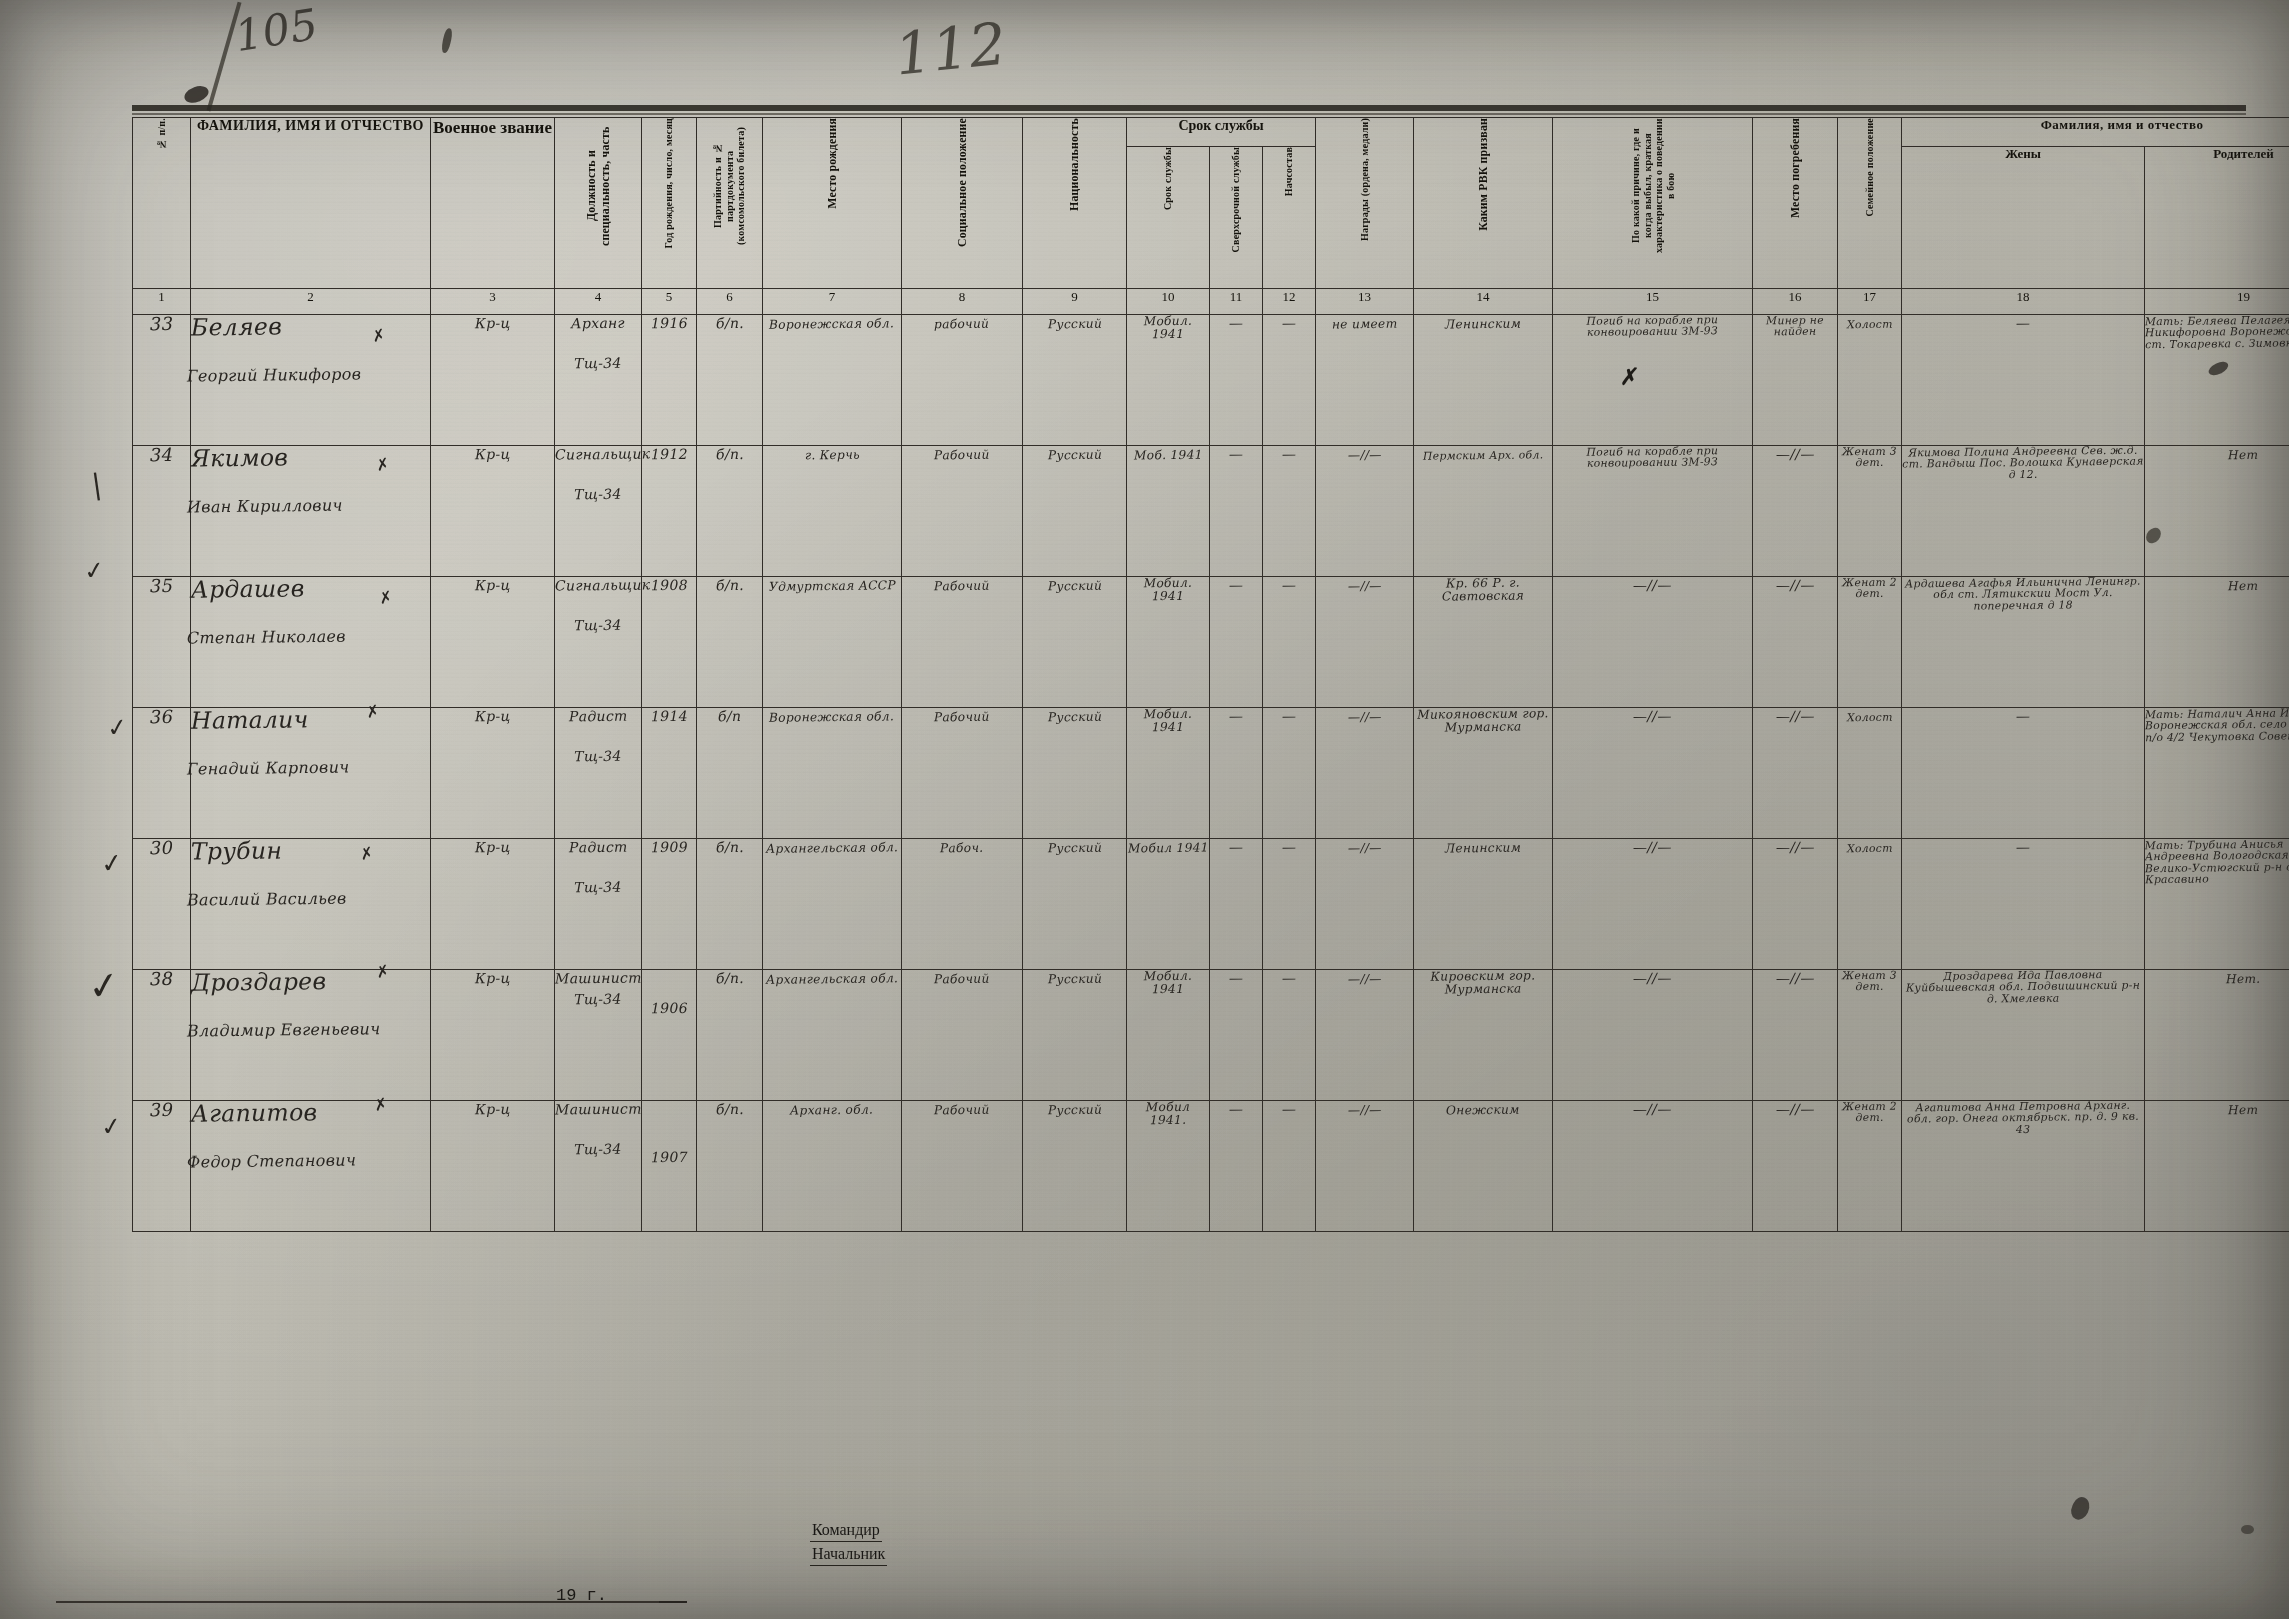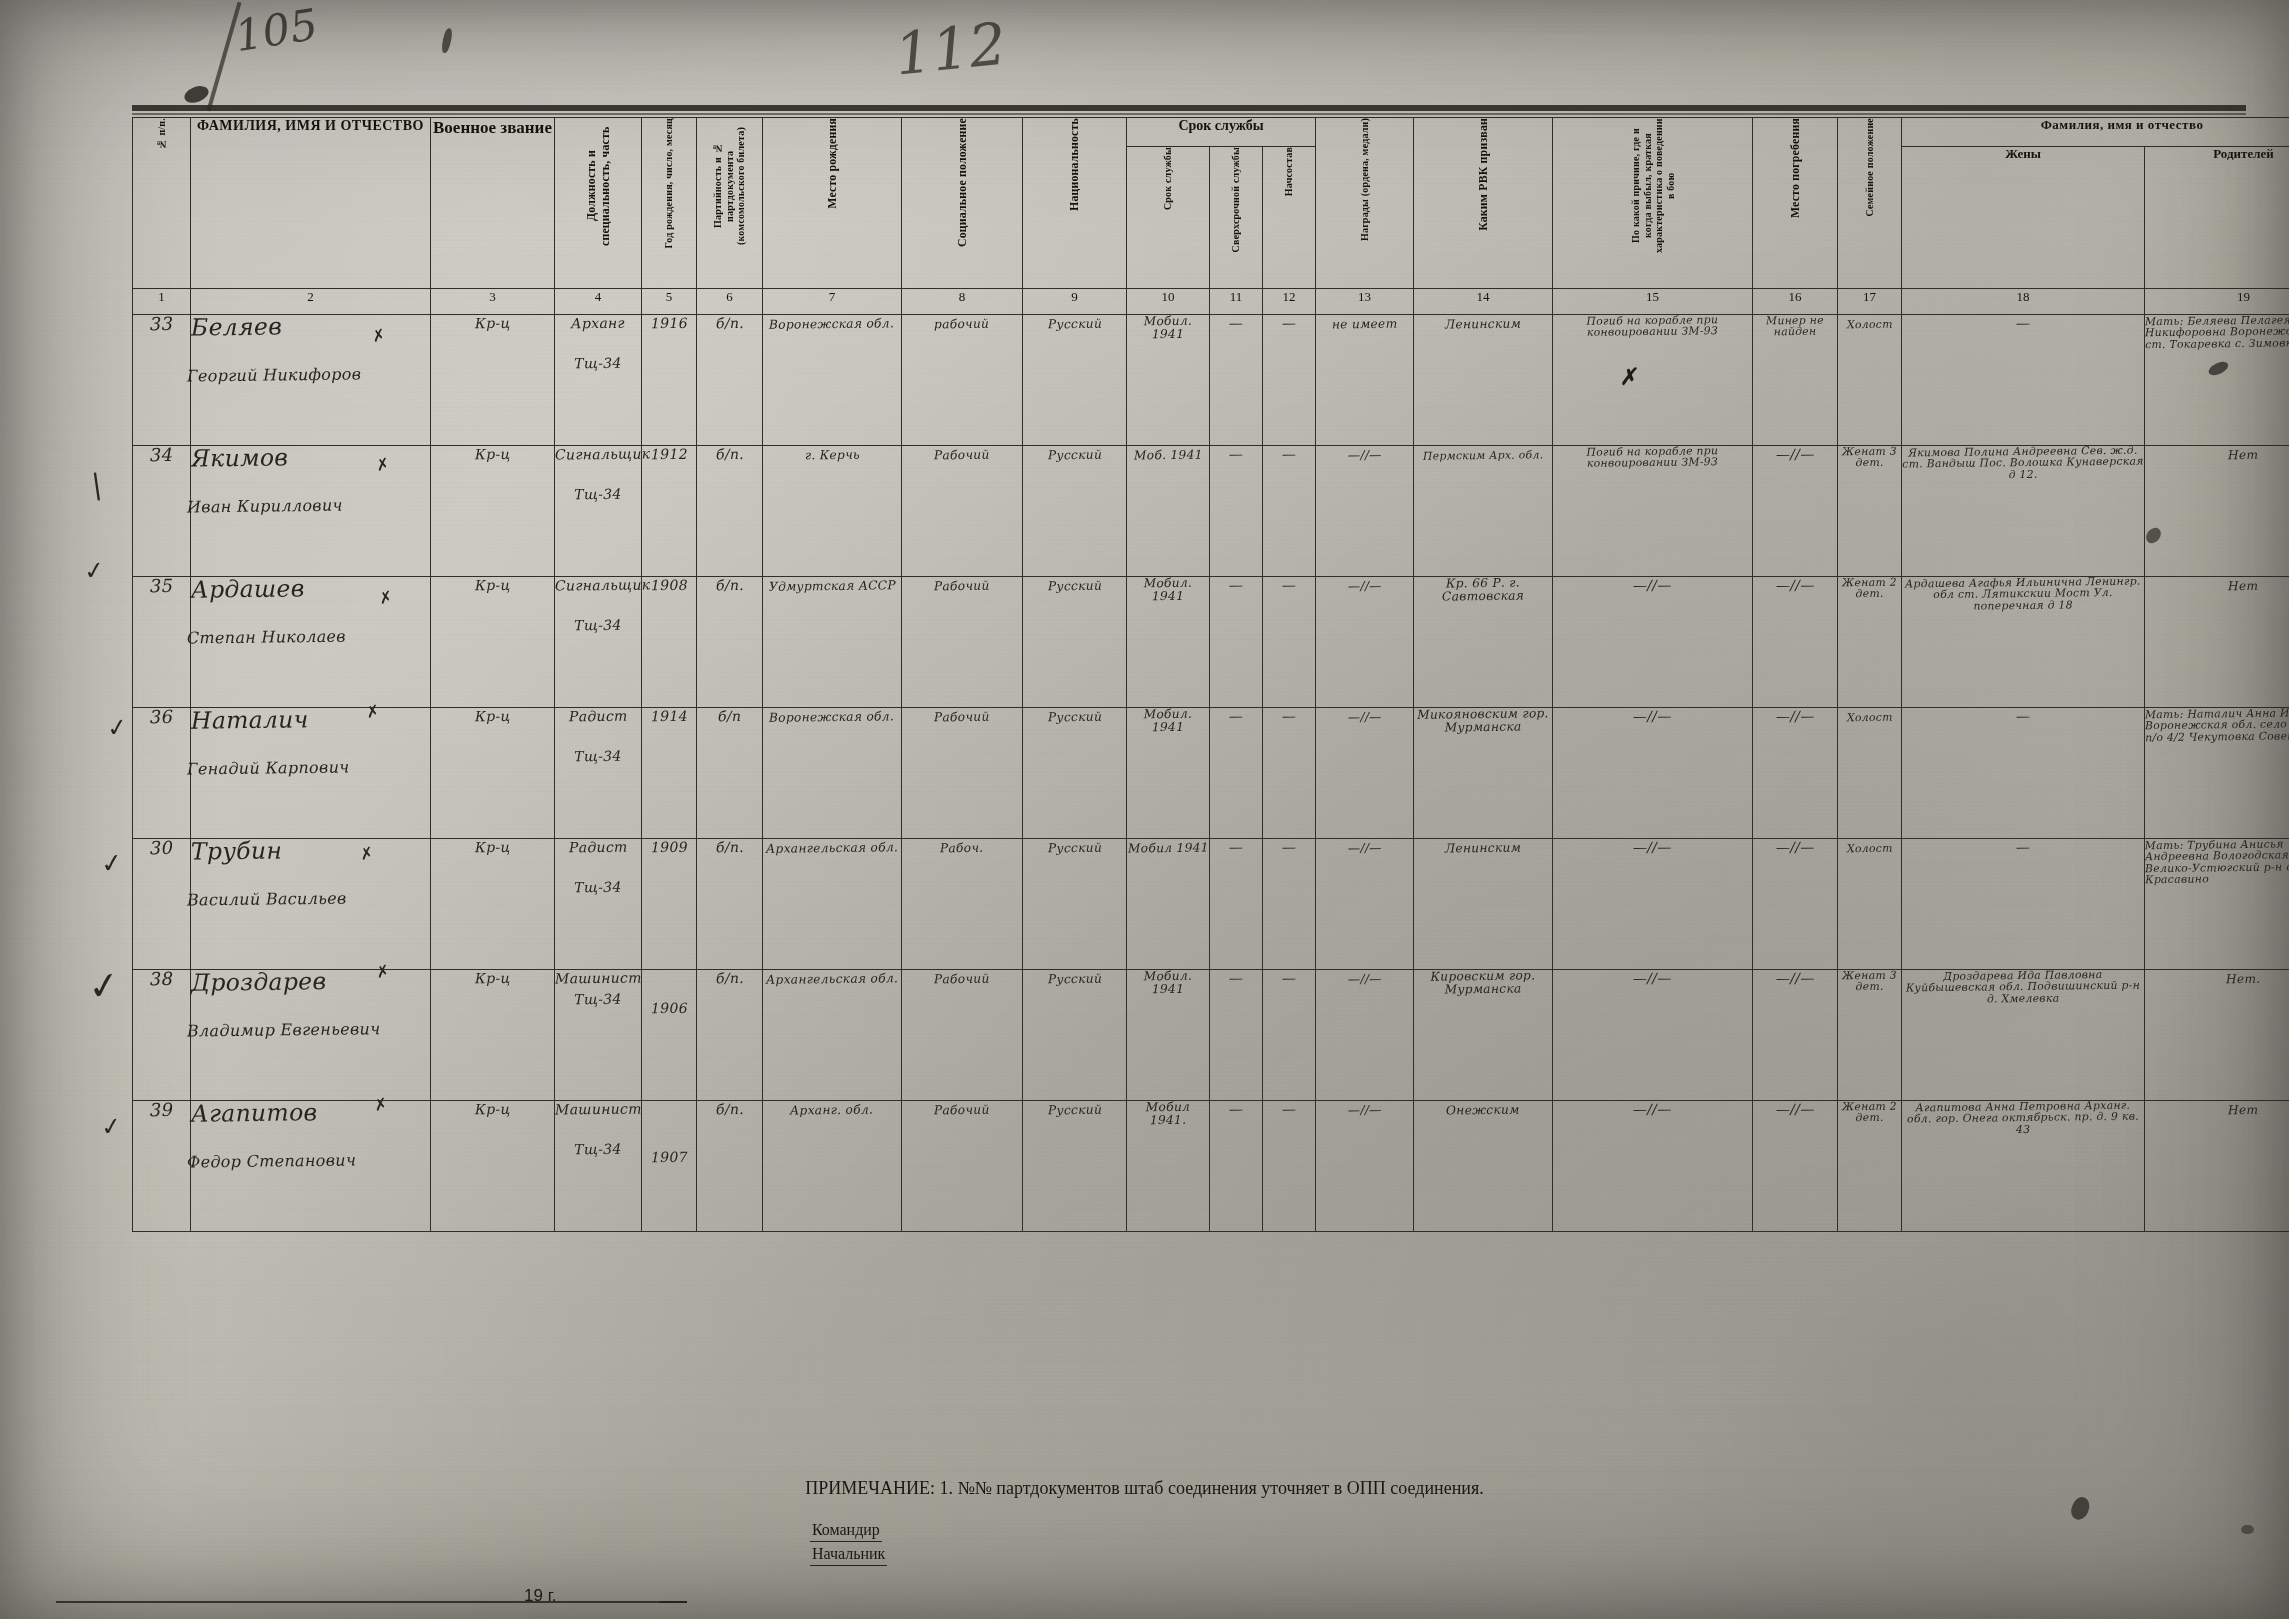--- a/index.html
+++ b/index.html
@@ -211,22 +211,22 @@
     position: absolute; left: 810px; top: 1518px;
     font-size: 16px; color: #1b1916; line-height: 1.45;
     font-family: "Liberation Serif", serif;
   }
   #sign .ul { border-bottom: 1.3px solid #2a2721; display:inline-block; padding: 0 1.9px; }
   #botline {
     position: absolute; left: 56px; top: 1601px; width: 621px; height: 1.9px;
     background: #2a2721; opacity: .85;
   }
   #botyear {
-    position: absolute; left: 524px; top: 1586px;
-    font-size: 17px; color: #1b1916; font-family: Liberation Sans, sans-serif;
+    position: absolute; left: 556px; top: 1586px;
+    font-size: 17px; color: #1b1916; font-family: Liberation Mono, monospace;
   }
   #botline2 {
     position: absolute; left: 659px; top: 1601px; width: 28px; height: 1.9px; background: #2a2721;
   }
   .crossout {
     position: absolute;
     font-family: "DejaVu Serif", serif;
     font-style: italic;
     color: #1f1d19;
     font-size: 21px;
@@ -589,21 +589,20 @@
         <td class="cellpad cellc"><span class="hw sm">—//—</span></td>
         <td class="cellpad cellc"><span class="hw sm">—//—</span></td>
         <td class="cellpad cellc"><span class="hw xxs">Женат 2 дет.</span></td>
         <td class="cellpad cellc"><span class="hw xxs">Агапитова Анна Петровна Арханг. обл. гор. Онега октябрьск. пр. д. 9 кв. 43</span></td>
         <td class="cellpad cellc"><span class="hw xs">Нет</span></td>
       </tr>
     </tbody>
       </table>
   </div>
 
-  <div id="note" class="pr">ПРИМЕЧАНИЕ: 1. №№ партдокументов штаб соединения уточняет в ОПП соединения.</div>
   <div id="sign">
     <div class="ul">Командир</div><br>
     <div class="ul">Начальник</div>
   </div>
 
   <div id="botline"></div>
   <div id="botyear" class="pr">19            г.</div>
   <div id="botline2"></div>
 
   <div id="vign"></div>

